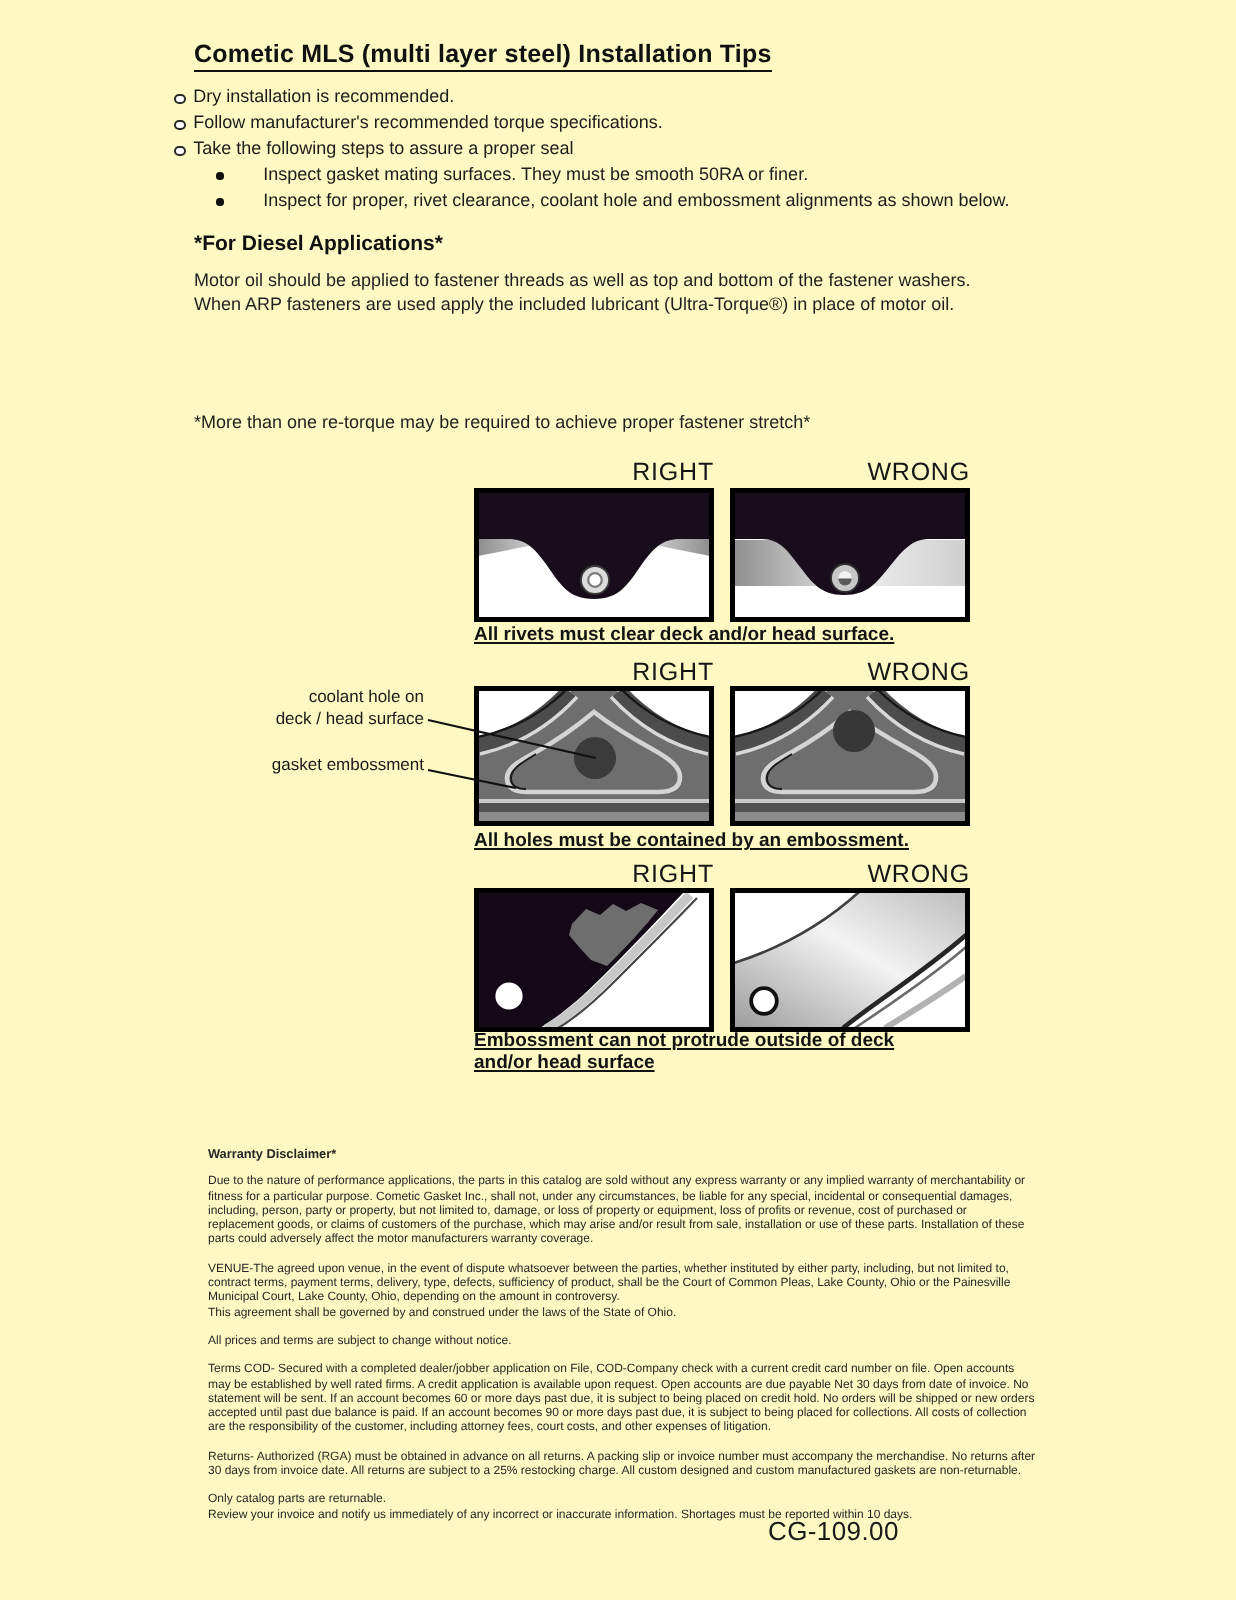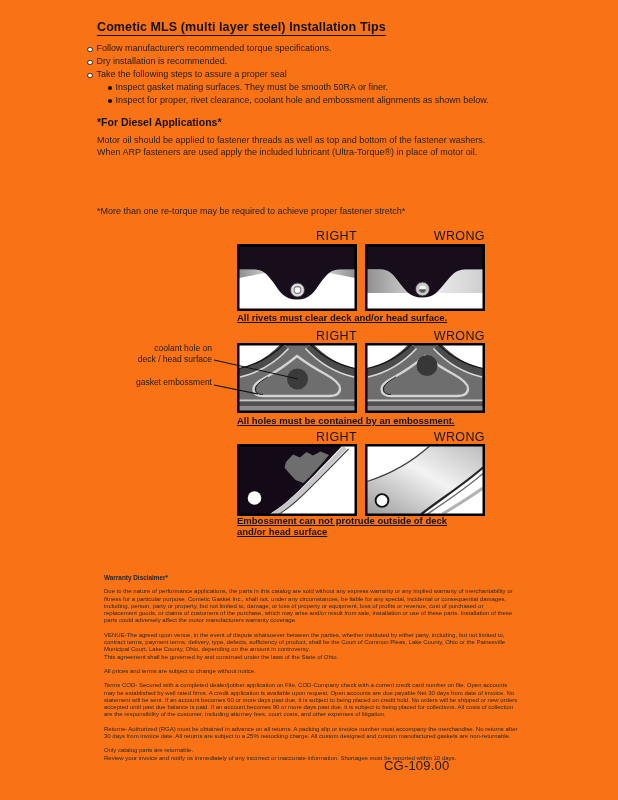--- a/index.html
+++ b/index.html
@@ -1,31 +1,31 @@
 <!DOCTYPE html>
 <html><head>
 <meta charset="utf-8">
 <style>
   html,body{margin:0;padding:0;background:#ffffff;}
   .page{
-    position:relative;width:618px;height:800px;background:#f97316;
+    position:relative;width:618px;height:800px;background:#fef9c3;
     font-family:"Liberation Sans","DejaVu Sans",sans-serif;color:#1c1c1c;overflow:hidden;
   }
   .preline{white-space:pre-line;}
   
   .title{
     position:absolute;left:97px;top:20px;font-size:12.5px;font-weight:bold;color:#111;
     border-bottom:1.6px solid #111;padding-bottom:1px;letter-spacing:.1px;
   }
   
   .bullets{position:absolute;left:87px;top:42px;width:460px;font-size:9px;line-height:13px;}
   .brow{display:flex;align-items:flex-start;}
   .brow .marker{flex:0 0 auto;margin:4.5px 4px 0 0;width:3.6px;height:3.6px;border-radius:50%;}
   .brow.lvl1 .marker{border:1px solid #2a2a2a;background:#fff;}
-  .brow.lvl2{margin-left:21px;}
+  .brow.lvl2{margin-left:21px;gap:16px;}
   .brow.lvl2 .marker{background:#111;margin-top:5px;}
   
   .diesel-head{position:absolute;left:97px;top:116px;font-size:10.5px;font-weight:bold;color:#111;}
   .para{position:absolute;left:97px;width:430px;font-size:9px;line-height:11.8px;color:#1f1f1f;}
   .p1{top:135px;}
   .p2{top:167px;}
   .pnote{top:206px;}
   
   .rw-label{position:absolute;width:120px;text-align:right;font-size:12.5px;letter-spacing:.4px;color:#161616;}
   .caption{position:absolute;left:237px;width:300px;font-size:9.5px;font-weight:bold;line-height:10.5px;color:#131313;text-decoration:underline;}
@@ -42,25 +42,25 @@
 </head>
 <body>
 
 <div class="page">
 
   <div class="title">Cometic MLS (multi layer steel) Installation Tips</div>
 
   <div class="bullets">
     <div class="brow lvl1">
       <span class="marker"></span>
+      <span>Dry installation is recommended.</span>
+    </div>
+    <div class="brow lvl1">
+      <span class="marker"></span>
       <span>Follow manufacturer's recommended torque specifications.</span>
-    </div>
-    <div class="brow lvl1">
-      <span class="marker"></span>
-      <span>Dry installation is recommended.</span>
     </div>
     <div class="brow lvl1">
       <span class="marker"></span>
       <span>Take the following steps to assure a proper seal</span>
     </div>
     <div class="brow lvl2">
       <span class="marker"></span>
       <span>Inspect gasket mating surfaces.  They must be smooth 50RA or finer.</span>
     </div>
     <div class="brow lvl2">

